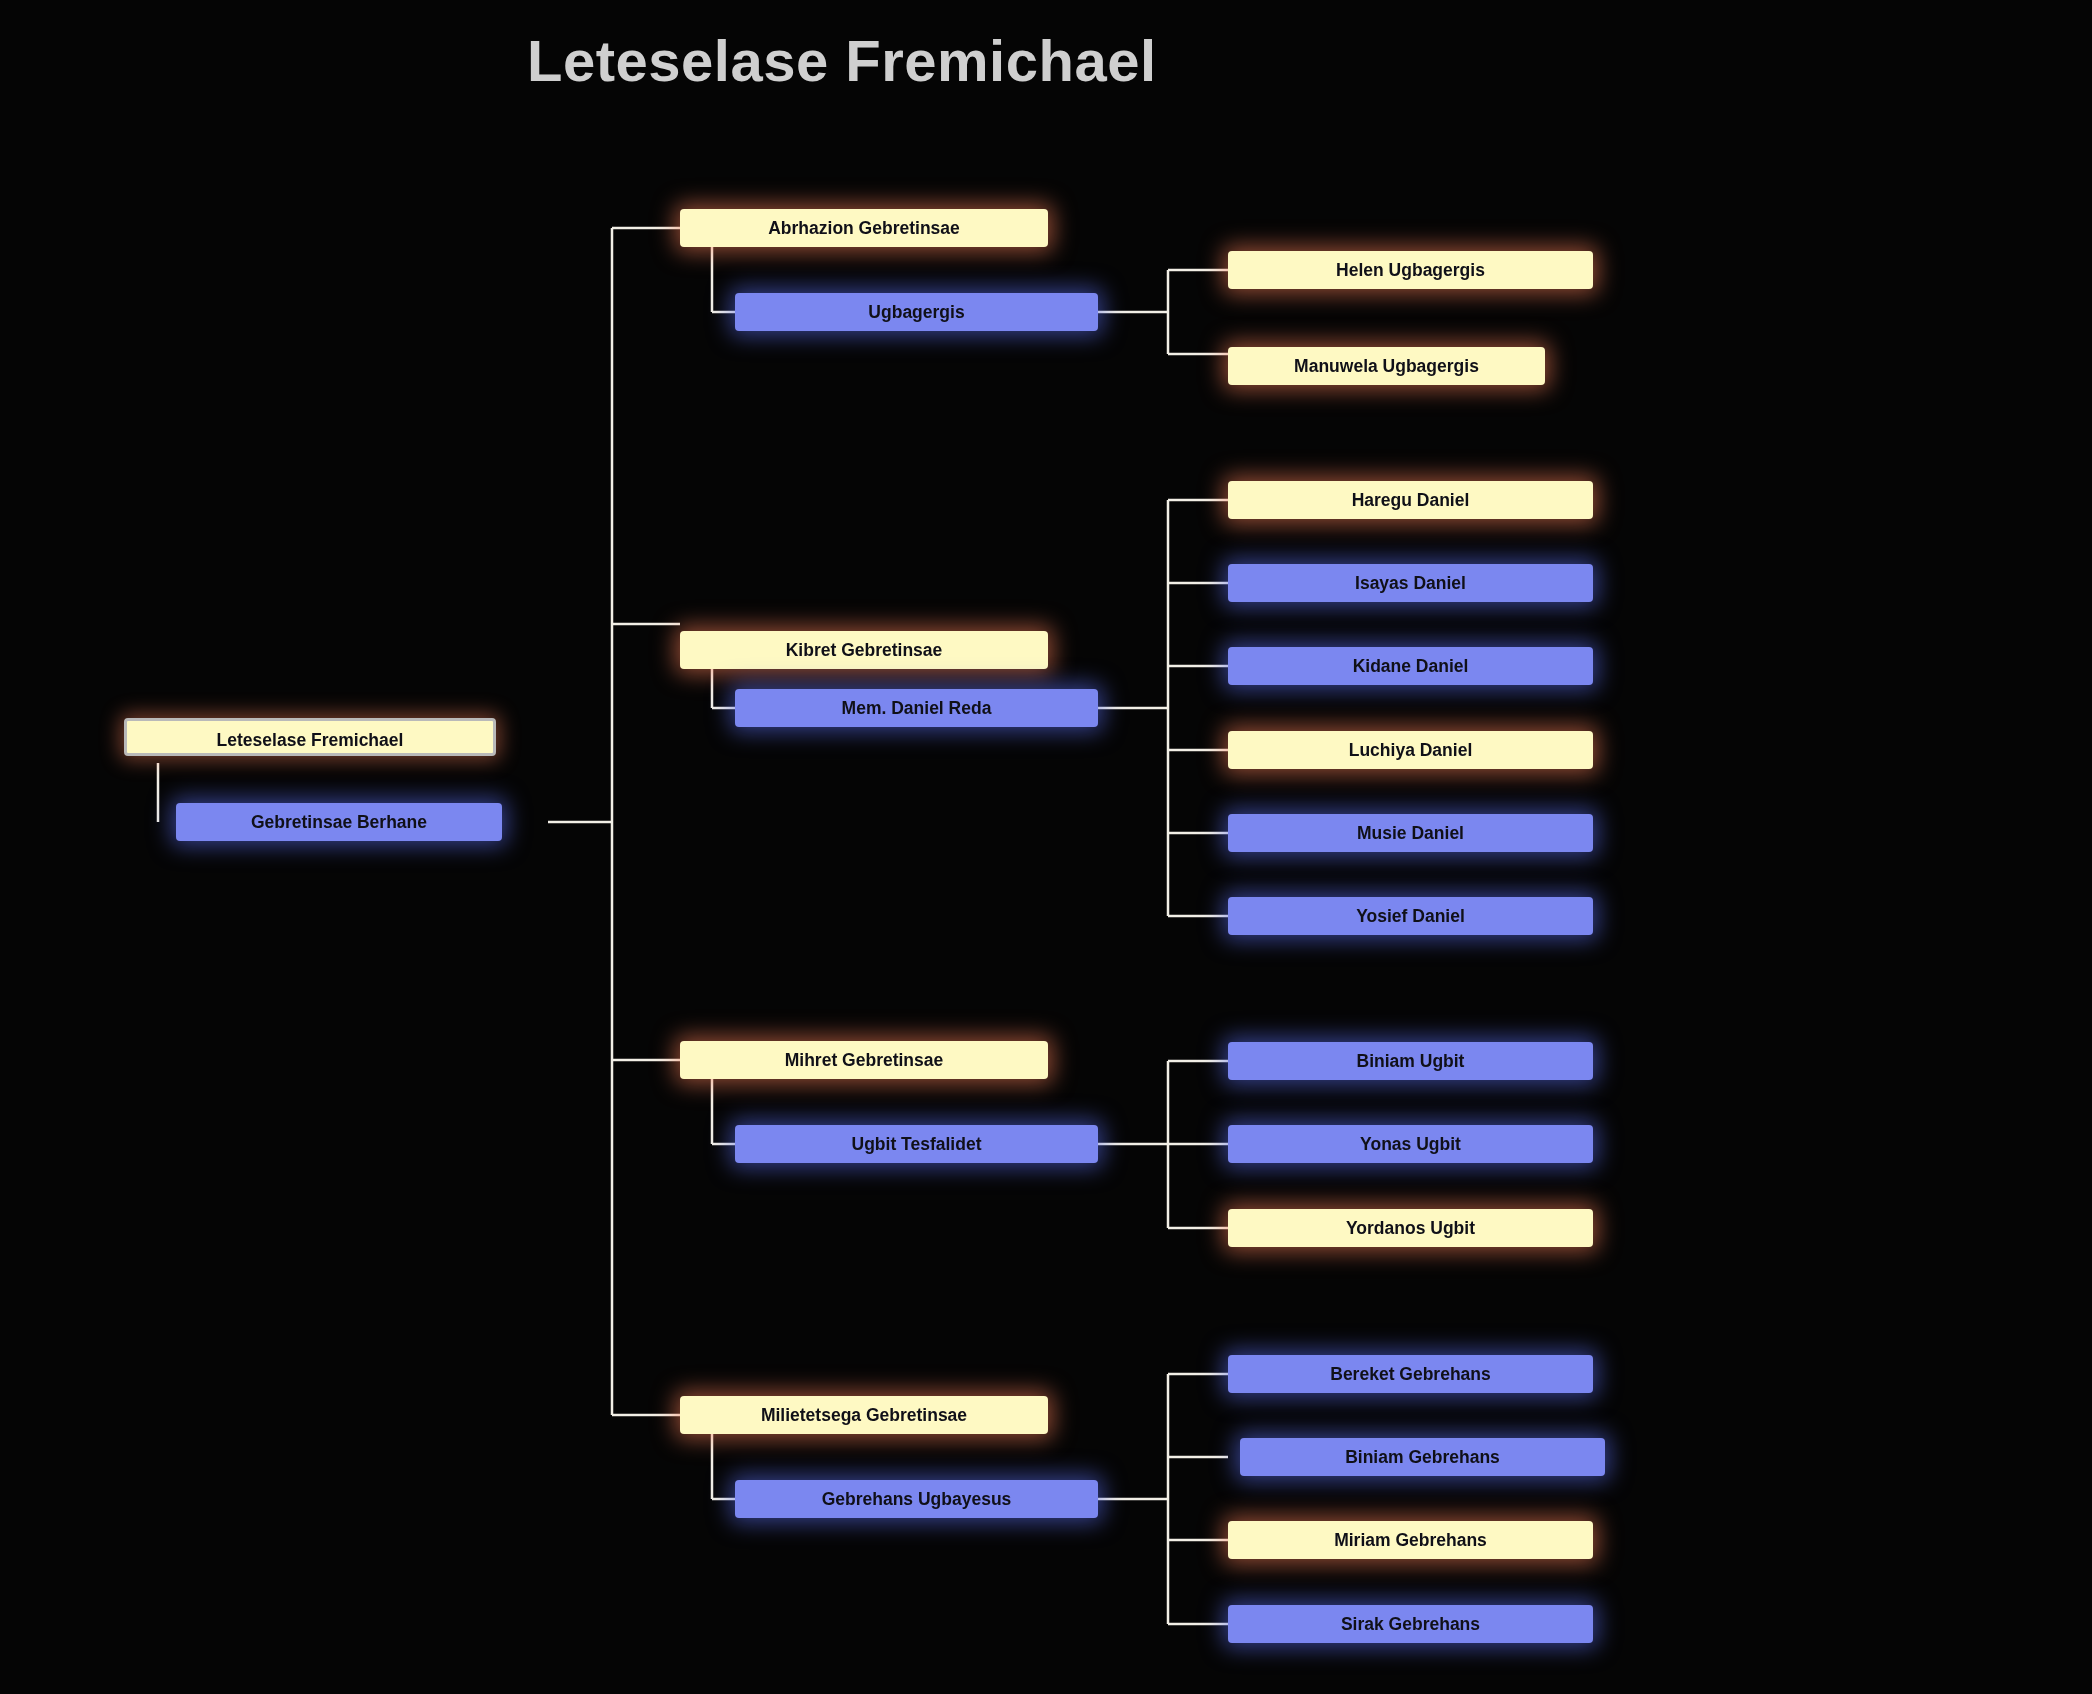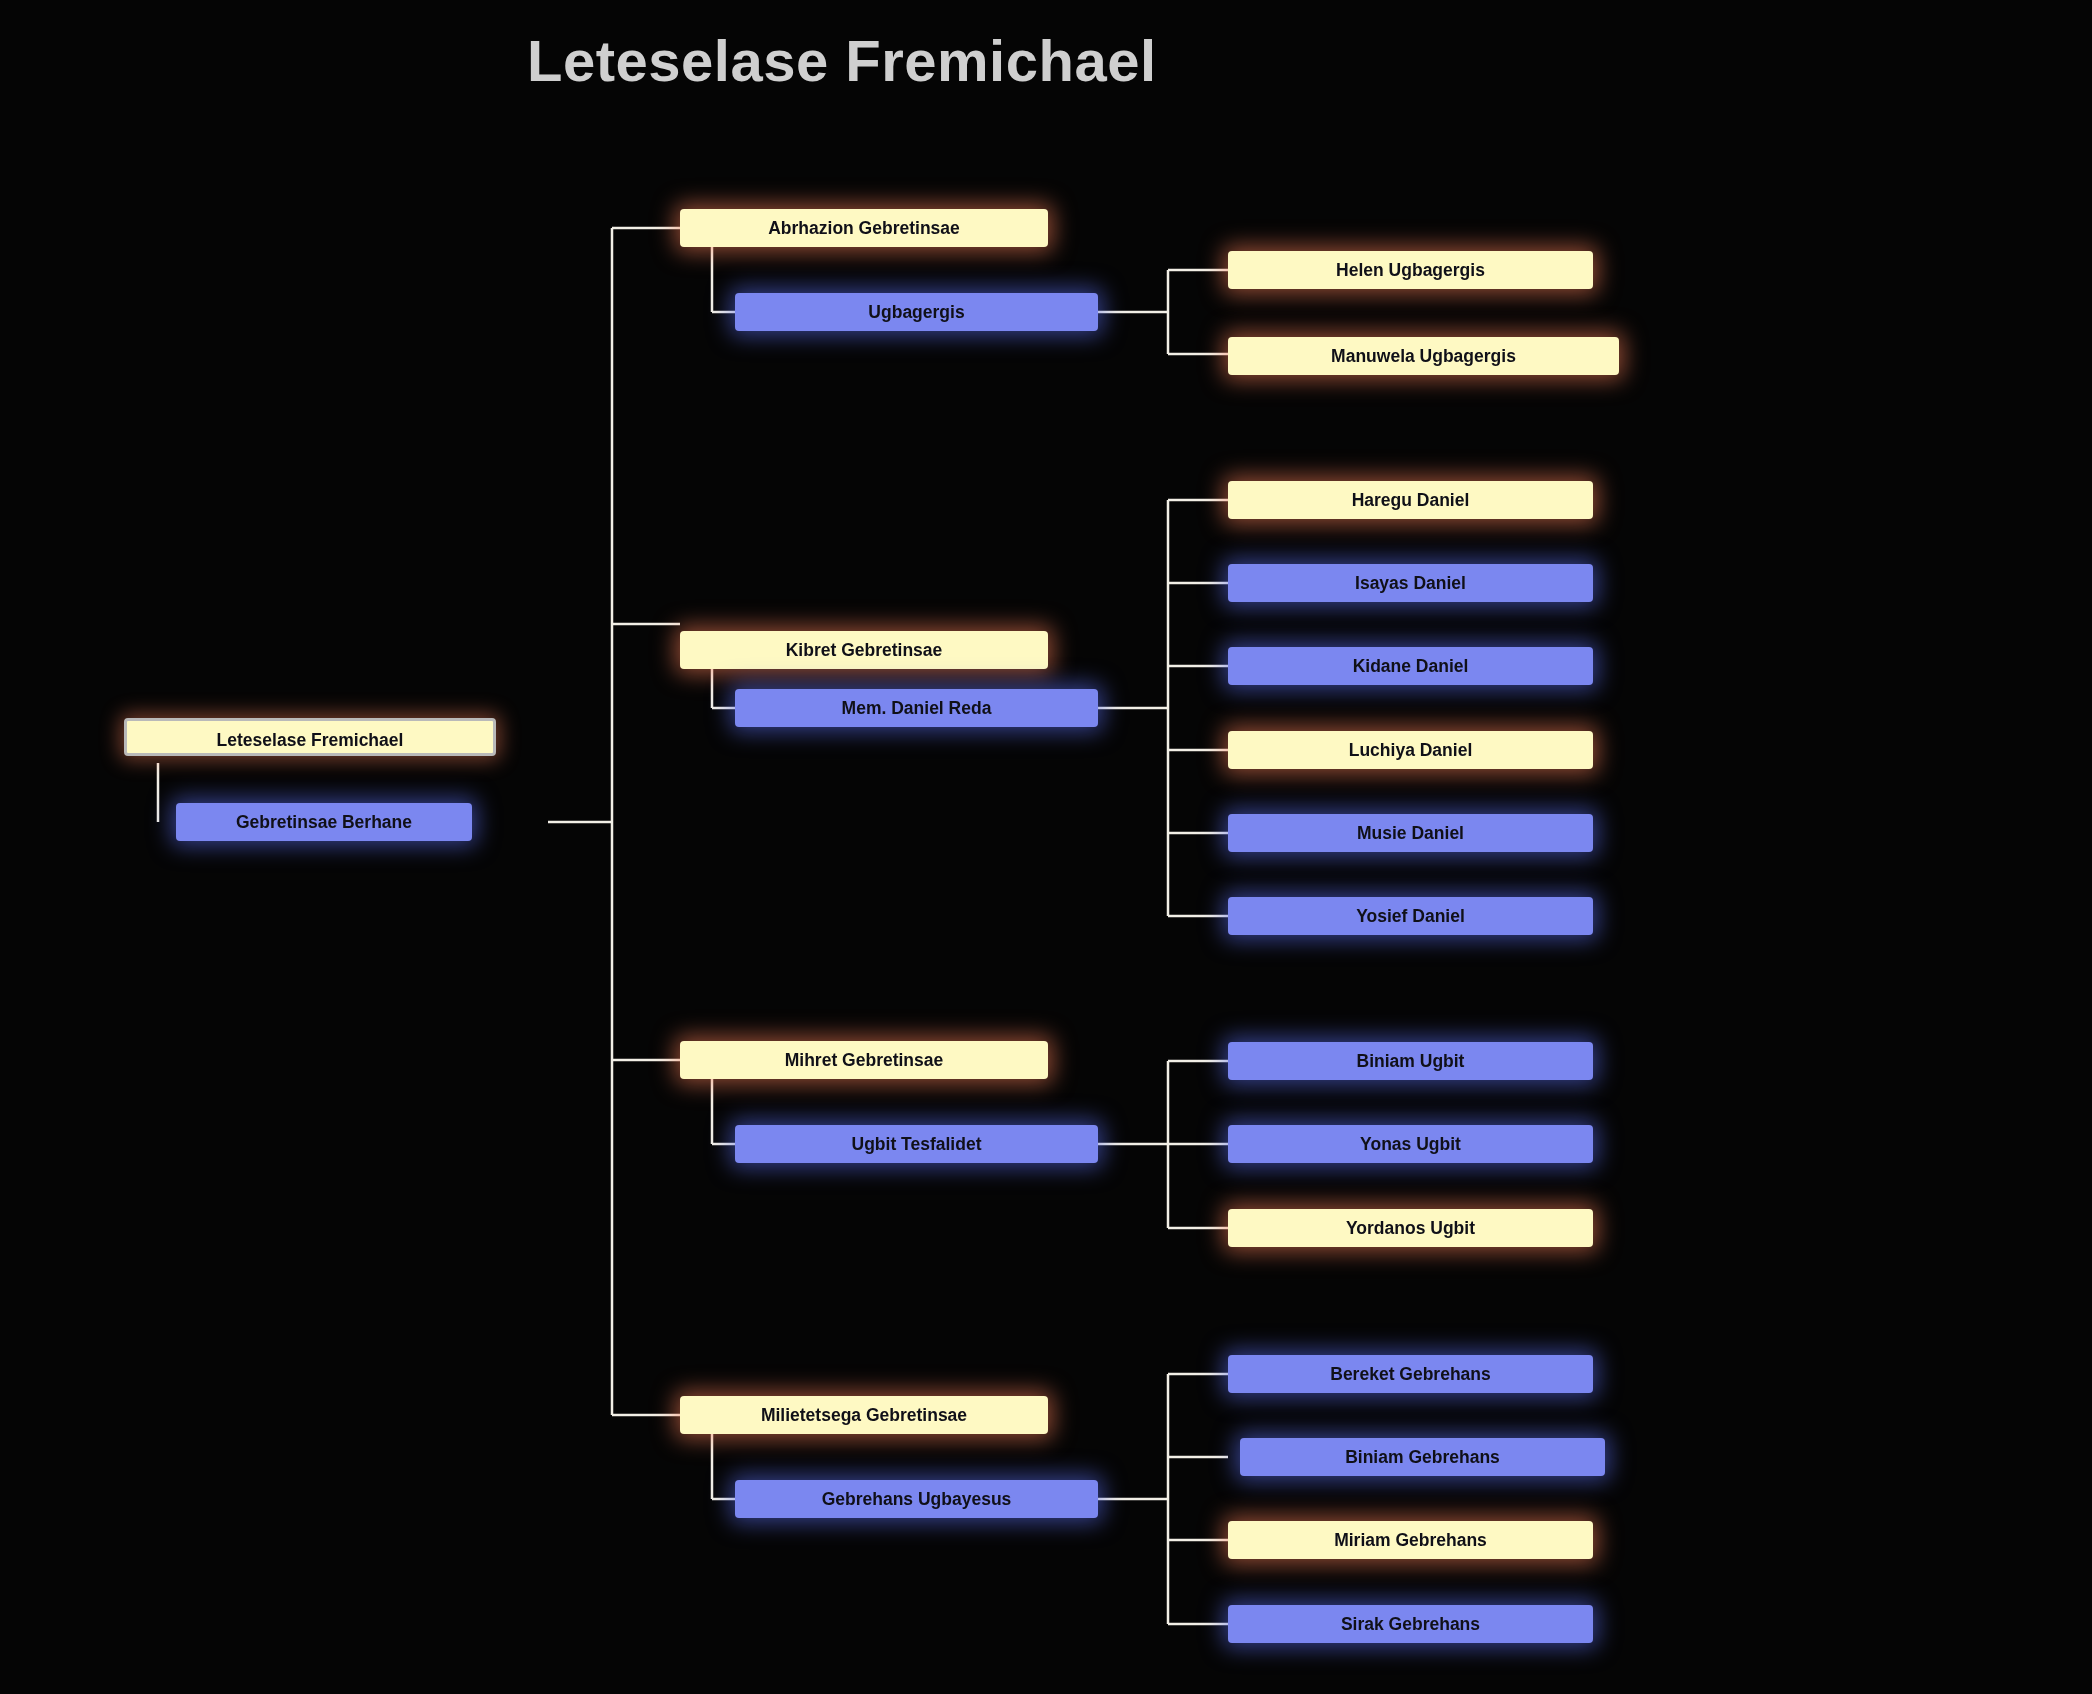--- a/index.html
+++ b/index.html
@@ -118,26 +118,26 @@
       <path d="M 1098 1499 L 1168 1499"></path>
       <path d="M 1168 1374 L 1168 1624"></path>
       <path d="M 1168 1374 L 1228 1374"></path>
       <path d="M 1168 1457 L 1228 1457"></path>
       <path d="M 1168 1540 L 1228 1540"></path>
       <path d="M 1168 1624 L 1228 1624"></path>
     </g>
   </svg>
 
   <div class="node female root" style="left:124px; top:718px; width:372px;">Leteselase Fremichael</div>
-  <div class="node male" style="left:176px; top:803px; width:296px;">Gebretinsae Berhane</div>
+  <div class="node male" style="left:176px; top:803px; width:326px;">Gebretinsae Berhane</div>
 
   <div class="node female" style="left:680px; top:209px; width:368px;">Abrhazion Gebretinsae</div>
   <div class="node male" style="left:735px; top:293px; width:363px;">Ugbagergis</div>
   <div class="node female" style="left:1228px; top:251px; width:365px;">Helen Ugbagergis</div>
-  <div class="node female" style="left:1228px; top:337px; width:391px;">Manuwela Ugbagergis</div>
+  <div class="node female" style="left:1228px; top:347px; width:317px;">Manuwela Ugbagergis</div>
 
   <div class="node female" style="left:680px; top:631px; width:368px;">Kibret Gebretinsae</div>
   <div class="node male" style="left:735px; top:689px; width:363px;">Mem. Daniel Reda</div>
   <div class="node female" style="left:1228px; top:481px; width:365px;">Haregu Daniel</div>
   <div class="node male" style="left:1228px; top:564px; width:365px;">Isayas Daniel</div>
   <div class="node male" style="left:1228px; top:647px; width:365px;">Kidane Daniel</div>
   <div class="node female" style="left:1228px; top:731px; width:365px;">Luchiya Daniel</div>
   <div class="node male" style="left:1228px; top:814px; width:365px;">Musie Daniel</div>
   <div class="node male" style="left:1228px; top:897px; width:365px;">Yosief Daniel</div>
 

